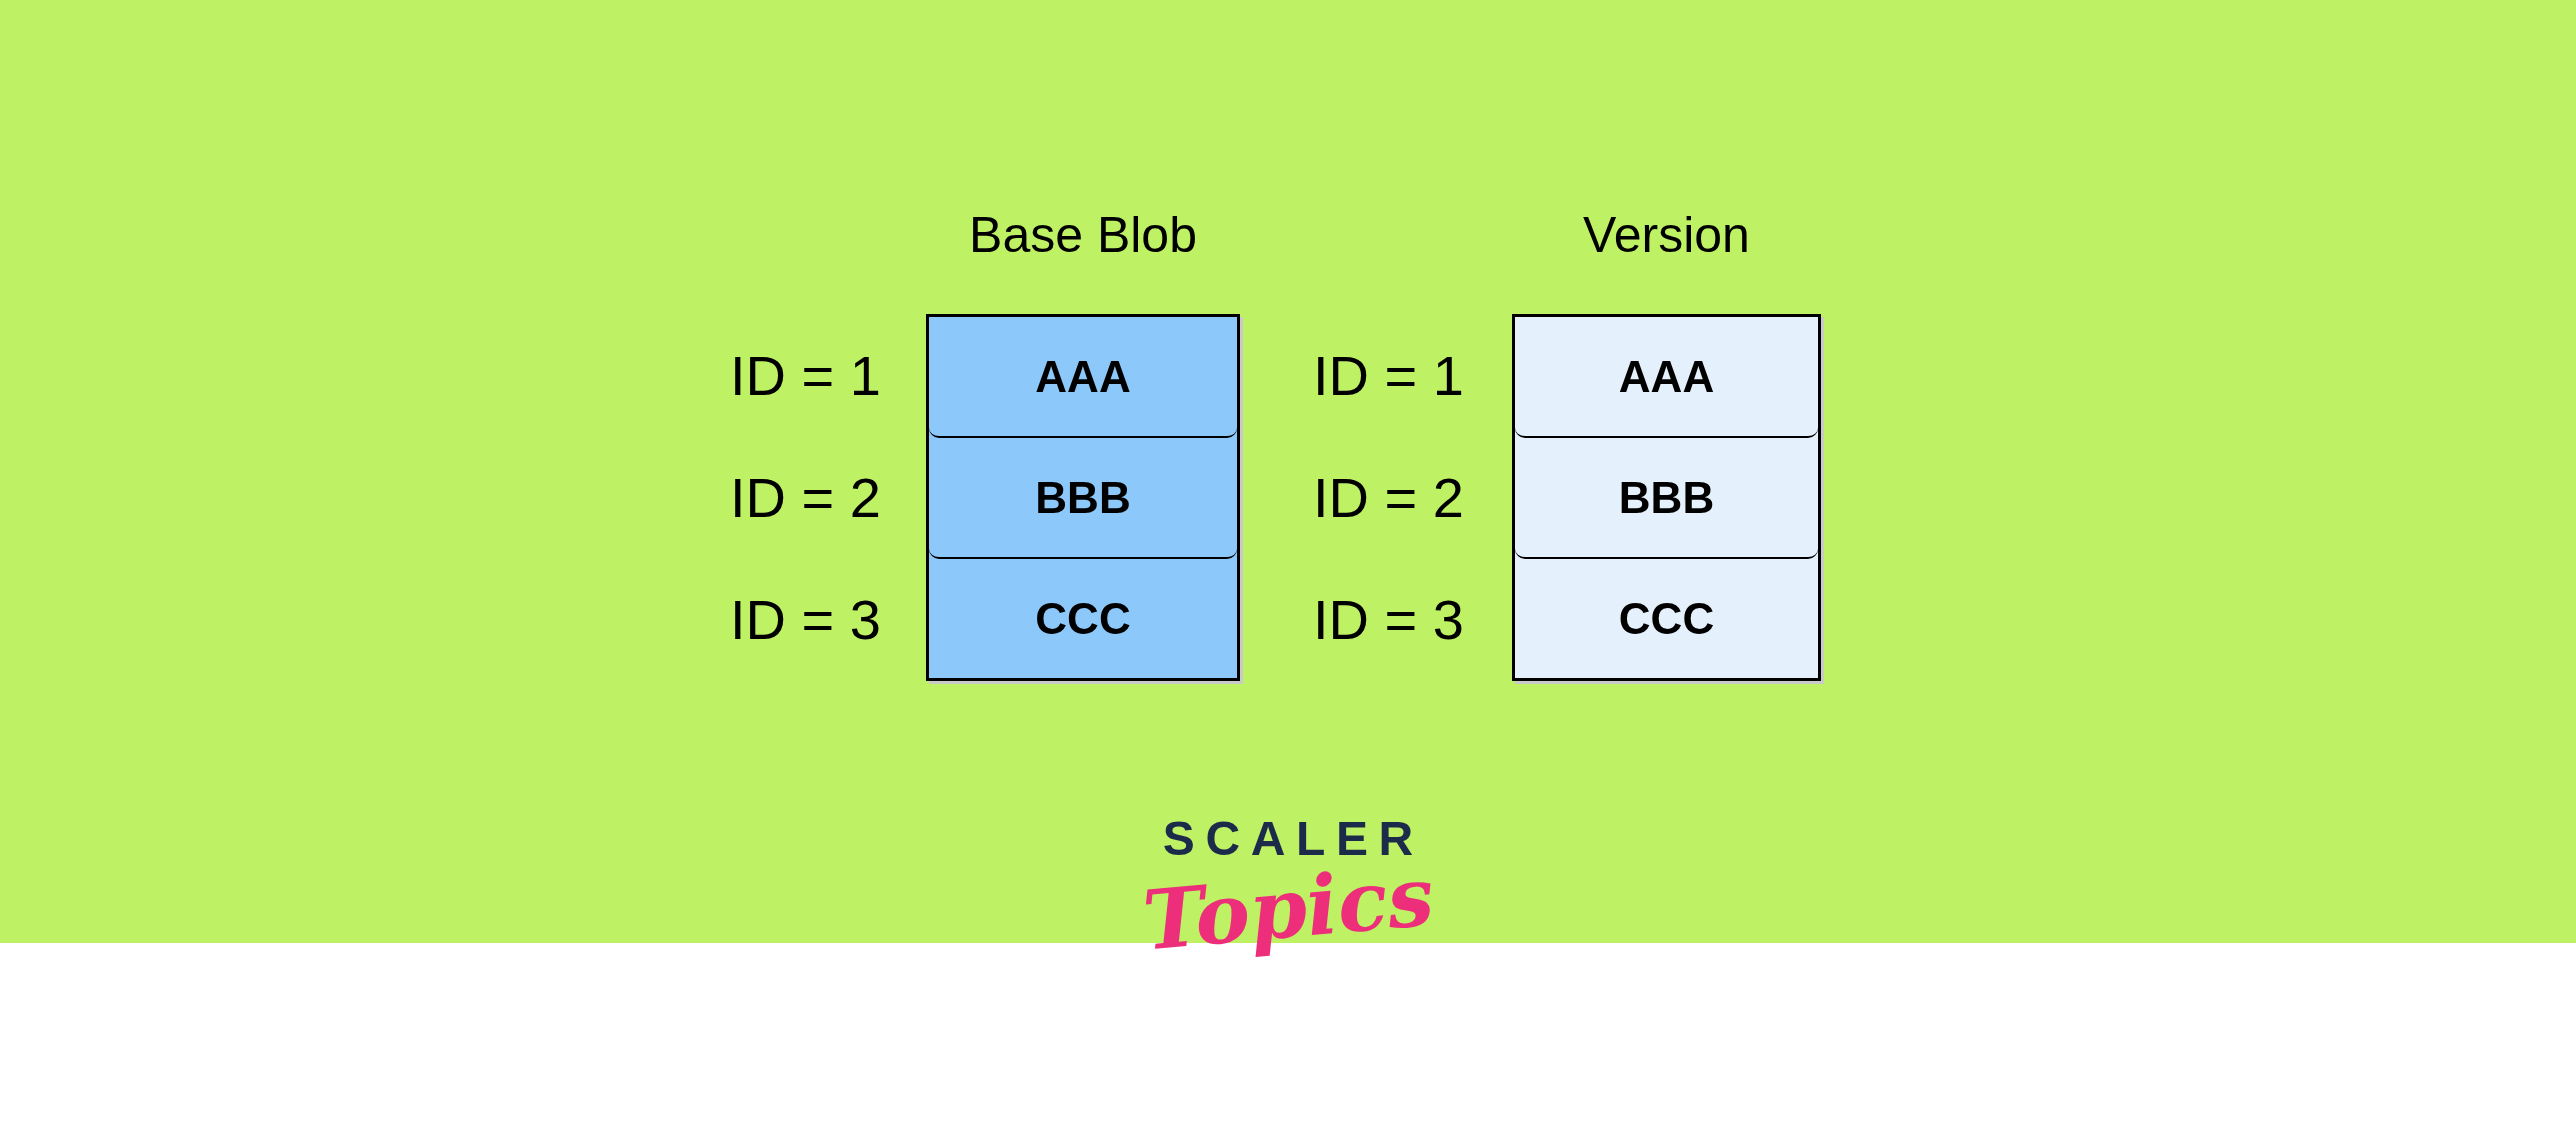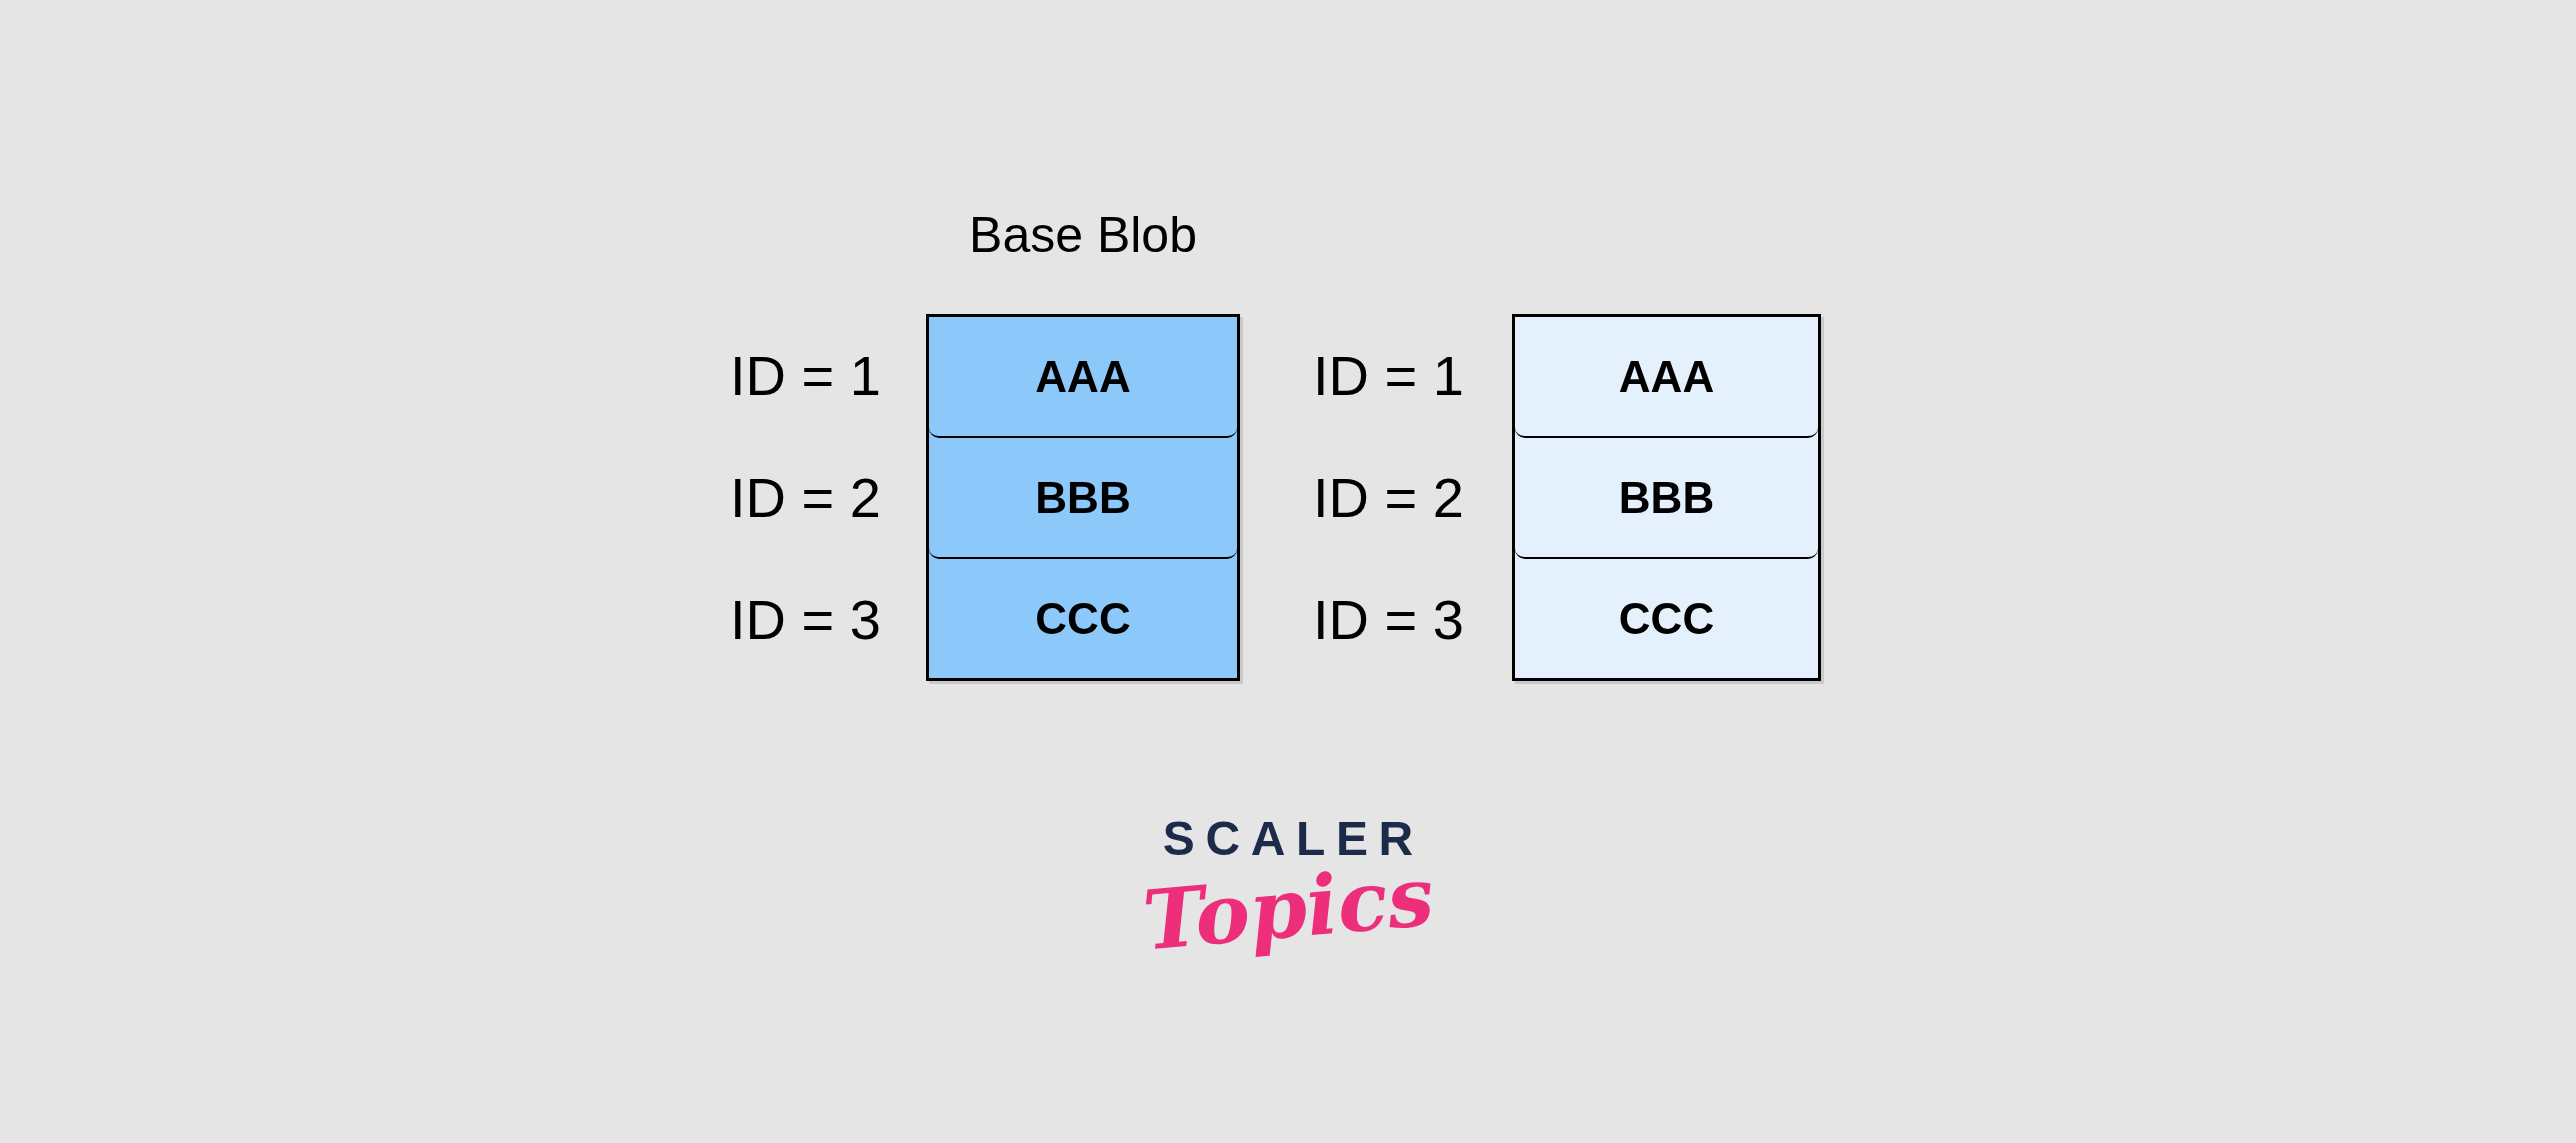--- a/index.html
+++ b/index.html
@@ -7,22 +7,22 @@
     padding: 0;
     width: 2576px;
     height: 1143px;
     background: #ffffff;
     font-family: "Liberation Sans", sans-serif;
     overflow: hidden;
   }
   .canvas {
     position: relative;
     width: 2576px;
-    height: 1143px;
-    background: #e5e5e5;
+    height: 943px;
+    background: #bef264;
   }
   .col-title {
     position: absolute;
     top: 203px;
     height: 64px;
     font-size: 50px;
     line-height: 64px;
     color: #000000;
     text-align: center;
     white-space: nowrap;
@@ -114,20 +114,21 @@
     <div class="id-label">ID = 2</div>
     <div class="id-label">ID = 3</div>
   </div>
 
   <div class="blob-table table-base" style="background: rgb(140, 200, 249);">
     <div class="blob-row divider">AAA</div>
     <div class="blob-row divider">BBB</div>
     <div class="blob-row">CCC</div>
   </div>
 
+  <div class="col-title title-version">Version</div>
 
   <div class="id-labels labels-version">
     <div class="id-label">ID = 1</div>
     <div class="id-label">ID = 2</div>
     <div class="id-label">ID = 3</div>
   </div>
 
   <div class="blob-table table-version" style="background: rgb(228, 240, 251);">
     <div class="blob-row divider">AAA</div>
     <div class="blob-row divider">BBB</div>

